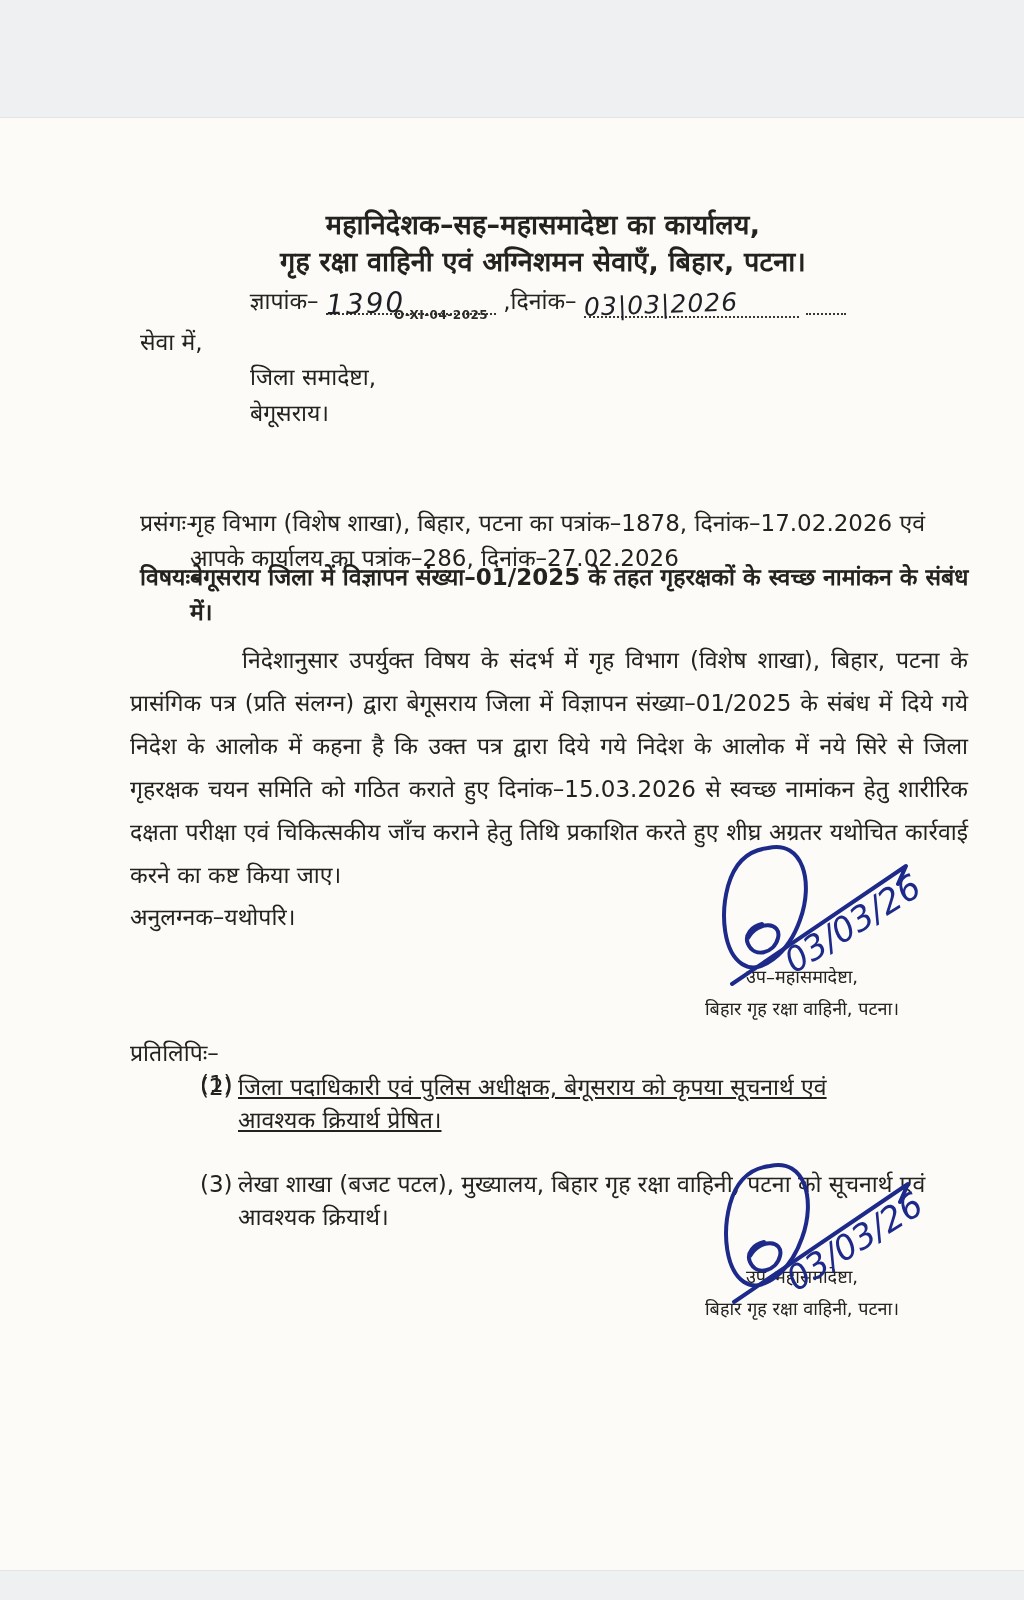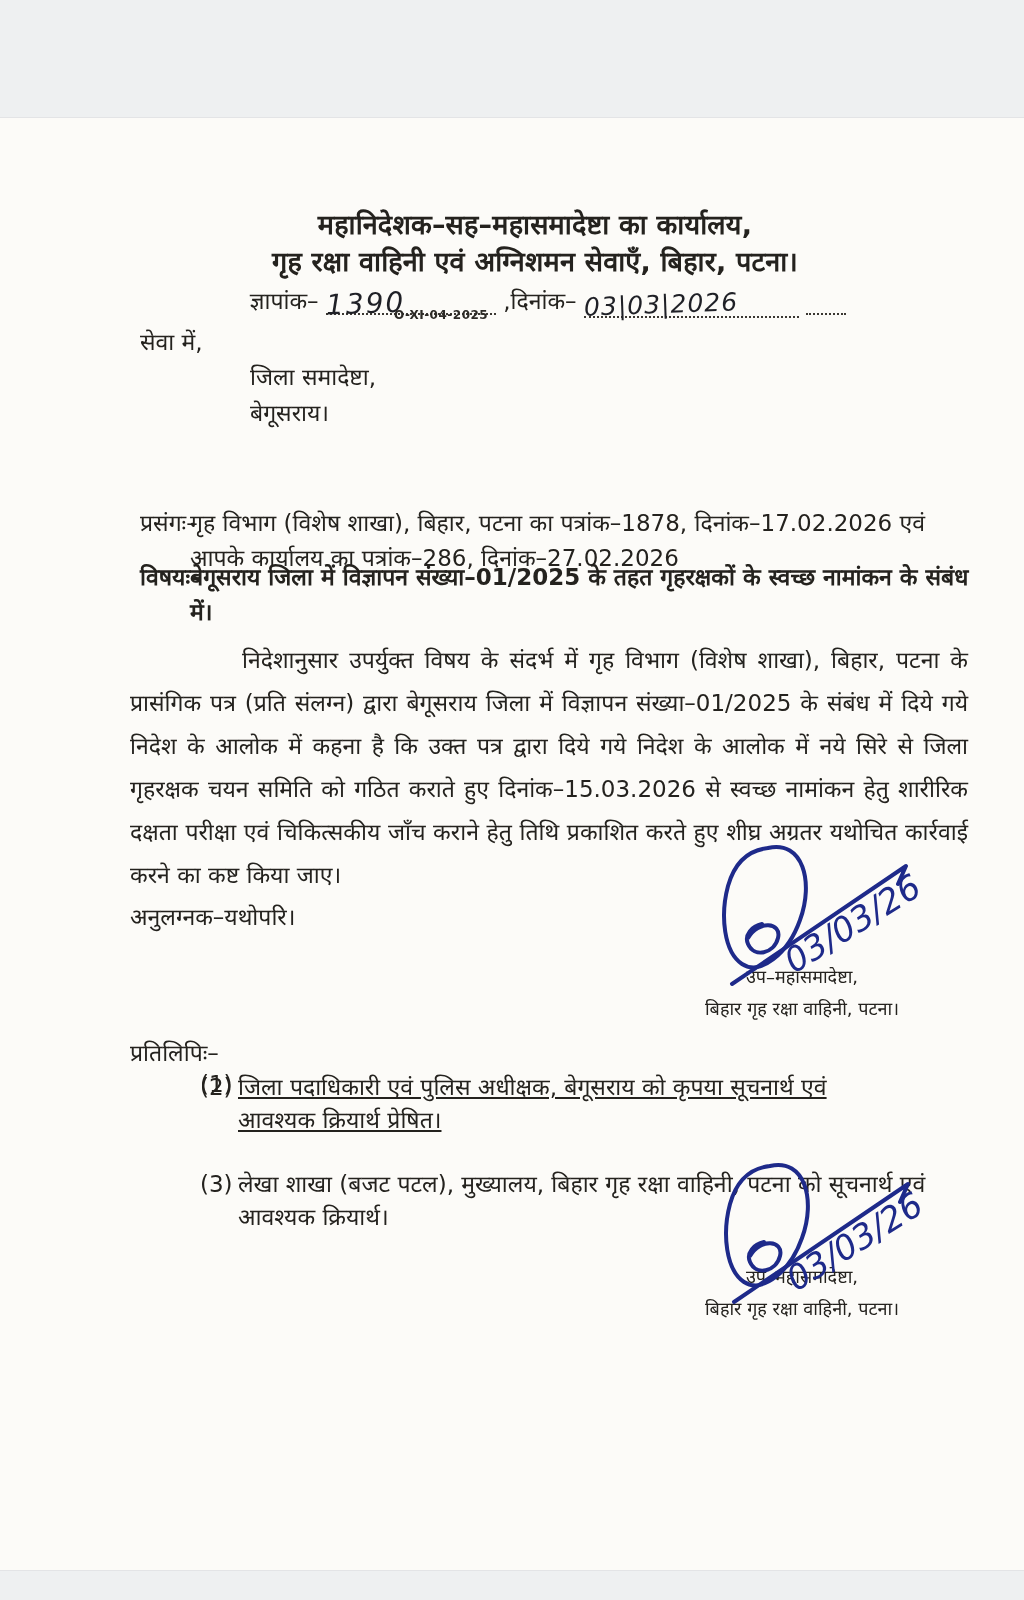--- a/index.html
+++ b/index.html
@@ -13,21 +13,21 @@
   .paper {
     position: absolute; left: 0; top: 118px;
     width: 1024px; height: 1452px;
     background: #fcfbf8;
     color: #24221e;
     box-shadow: 0 -1px 0 #e3e4e6, 0 1px 0 #e3e4e6;
   }
   .abs { position: absolute; }
 
   
-  .hdr { left: 225px; top: 88px; width: 620px; text-align: center; }
+  .hdr { left: 233px; top: 88px; width: 620px; text-align: center; }
   .hdr-line { font-size: 27px; font-weight: bold; line-height: 37px; letter-spacing: 0.2px; }
   .memo-line { left: 238px; top: 166px; width: 620px; text-align: center; font-size: 23px; white-space: nowrap; }
   .dots { display: inline-block; border-bottom: 2px dotted #3a3732; height: 24px; vertical-align: -6px; }
   .hand {
     font-style: italic;
     color: #1f2026;
     font-size: 28px;
     letter-spacing: 2px;
     transform: rotate(-2deg);
     display: inline-block;

